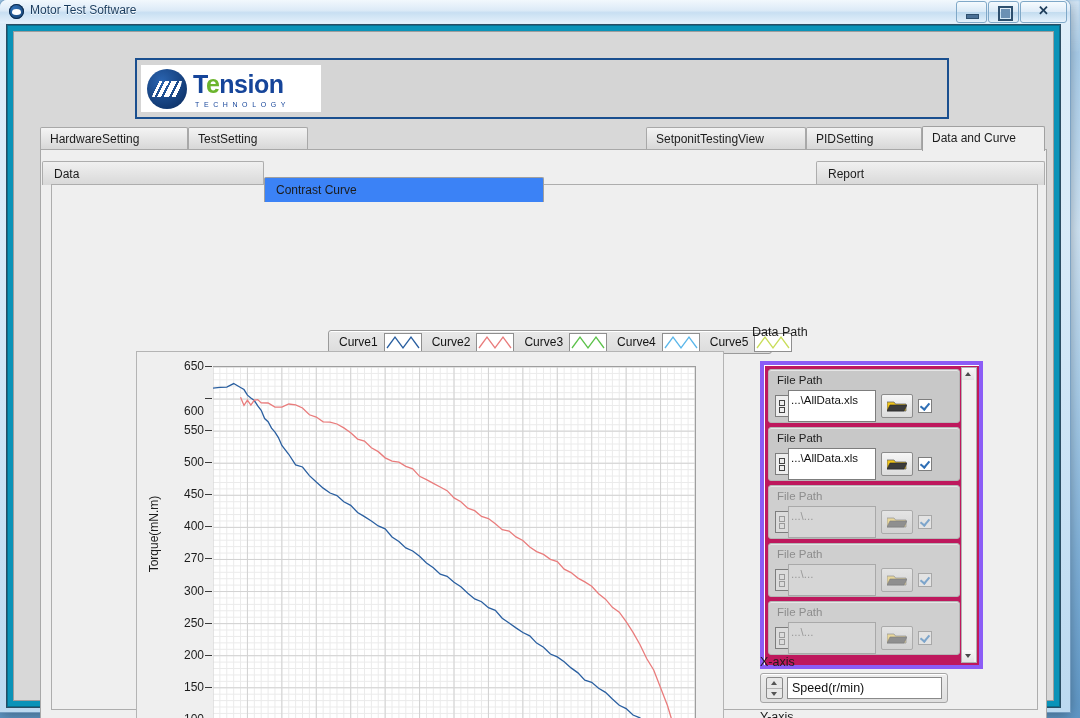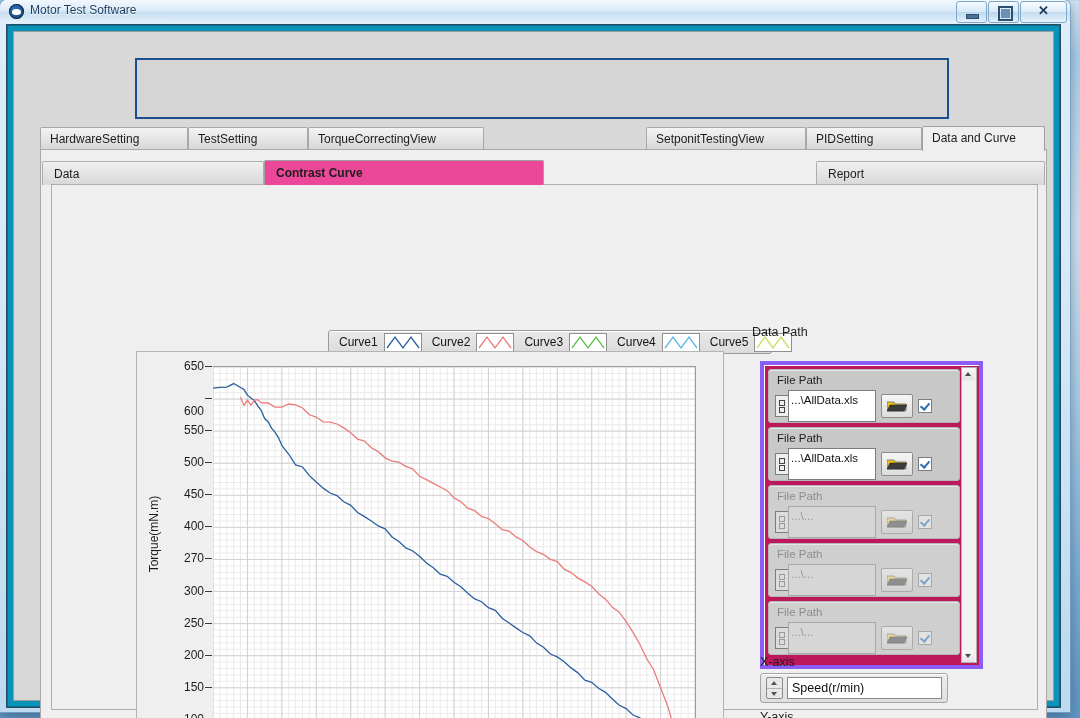--- a/index.html
+++ b/index.html
@@ -126,23 +126,22 @@
 
   
   .subtab{
     position:absolute;top:11px;height:24px;
     background:linear-gradient(180deg,#f0f0f0,#e2e2e2 60%,#d8d8d8);
     border:1px solid #adadad;border-bottom:none;border-radius:2px 2px 0 0;
     font-size:12px;color:#1c1c1c;padding-top:5px;box-sizing:border-box;
   }
   .subtab span{margin-left:11px;}
   .subtab.active{
-    top:10px;height:25px;background:#ec4899;z-index:5;
+    top:27px;height:25px;background:#3b82f6;z-index:5;
     border-color:#a0a0a0;
-    font-weight:bold;
   }
   #subtabs-body{
     position:absolute;left:10px;top:34px;width:985px;height:524px;
     background:#efefef;border:1px solid #adadad;
   }
 
   
   #legend{
     position:absolute;left:276px;top:145px;width:444px;height:24px;
     background:linear-gradient(180deg,#e9e9e9,#dcdcdc);
@@ -302,26 +301,32 @@
       <div class="win-btn close">
           <span class="glyph-close">✕</span>
         </div>
     </div>
   </div>
 
   <div id="app">
     <div id="app-inner">
 
       <div id="banner">
+        <div id="logo-box">
+          <div id="logo-circle"></div>
+          <div id="logo-word">
+            <div id="logo-t"><span>T</span><span class="e">e</span><span>nsion</span></div>
+            <div id="logo-sub">TECHNOLOGY</div>
+          </div>
+        </div>
       </div>
 
       <div id="tabs">
         <div class="tab" style="left:0;width:148px;"><span>HardwareSetting</span></div>
         <div class="tab" style="left:148px;width:120px;"><span>TestSetting</span></div>
-        <div class="tab" style="left:268px;width:176px;"><span>TorqueCorrectingView</span></div>
         <div class="tab" style="left:606px;width:160px;"><span>SetponitTestingView</span></div>
         <div class="tab" style="left:766px;width:116px;"><span>PIDSetting</span></div>
         <div class="tab active" style="left:882px;width:123px;"><span>Data and Curve</span></div>
       </div>
 
       <div id="tabs-body">
 
         <div class="subtab" style="left:1px;width:222px;"><span>Data</span></div>
         <div class="subtab active" style="left:223px;width:280px;"><span>Contrast Curve</span></div>
         <div class="subtab" style="left:775px;width:229px;"><span>Report</span></div>

